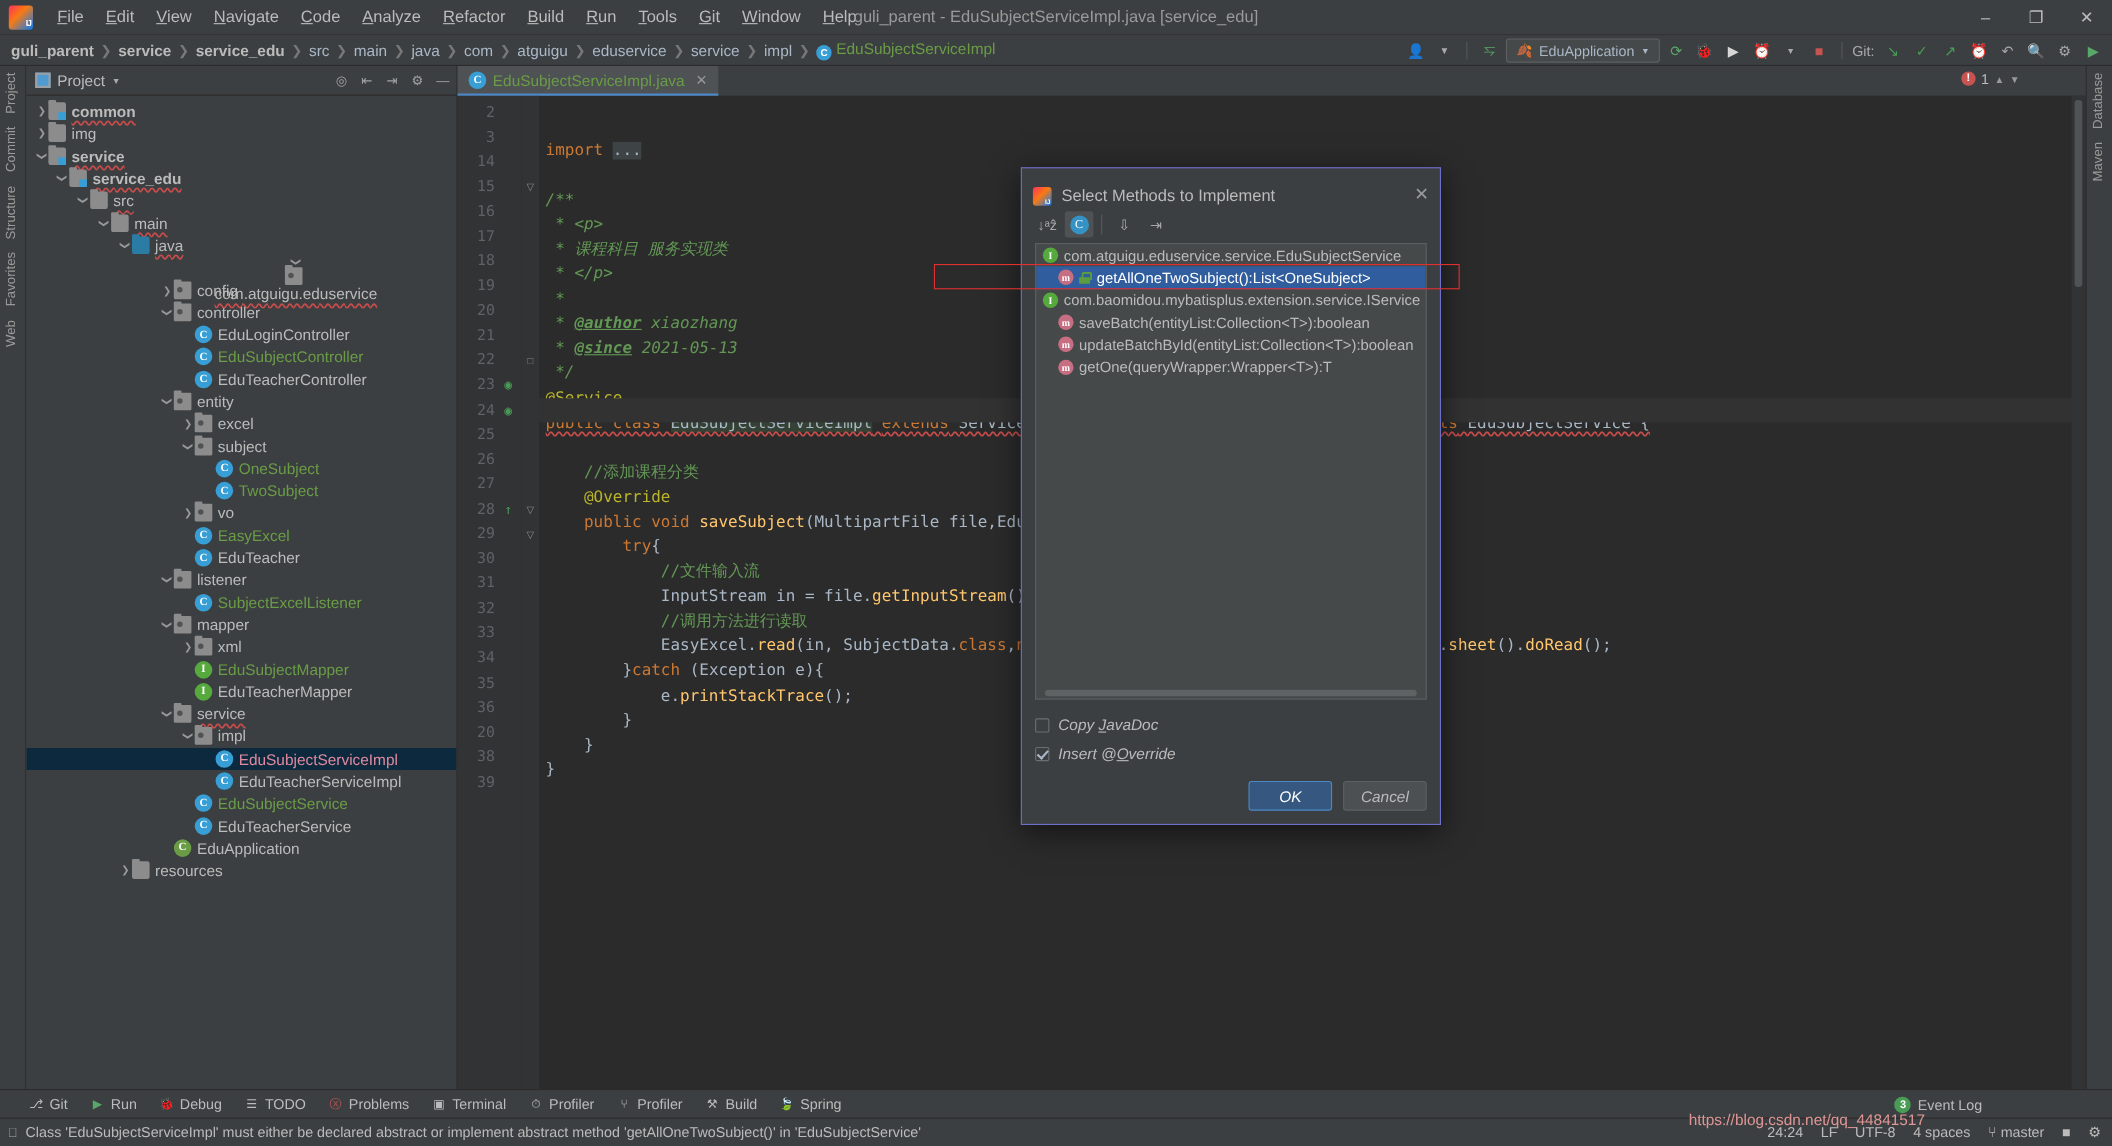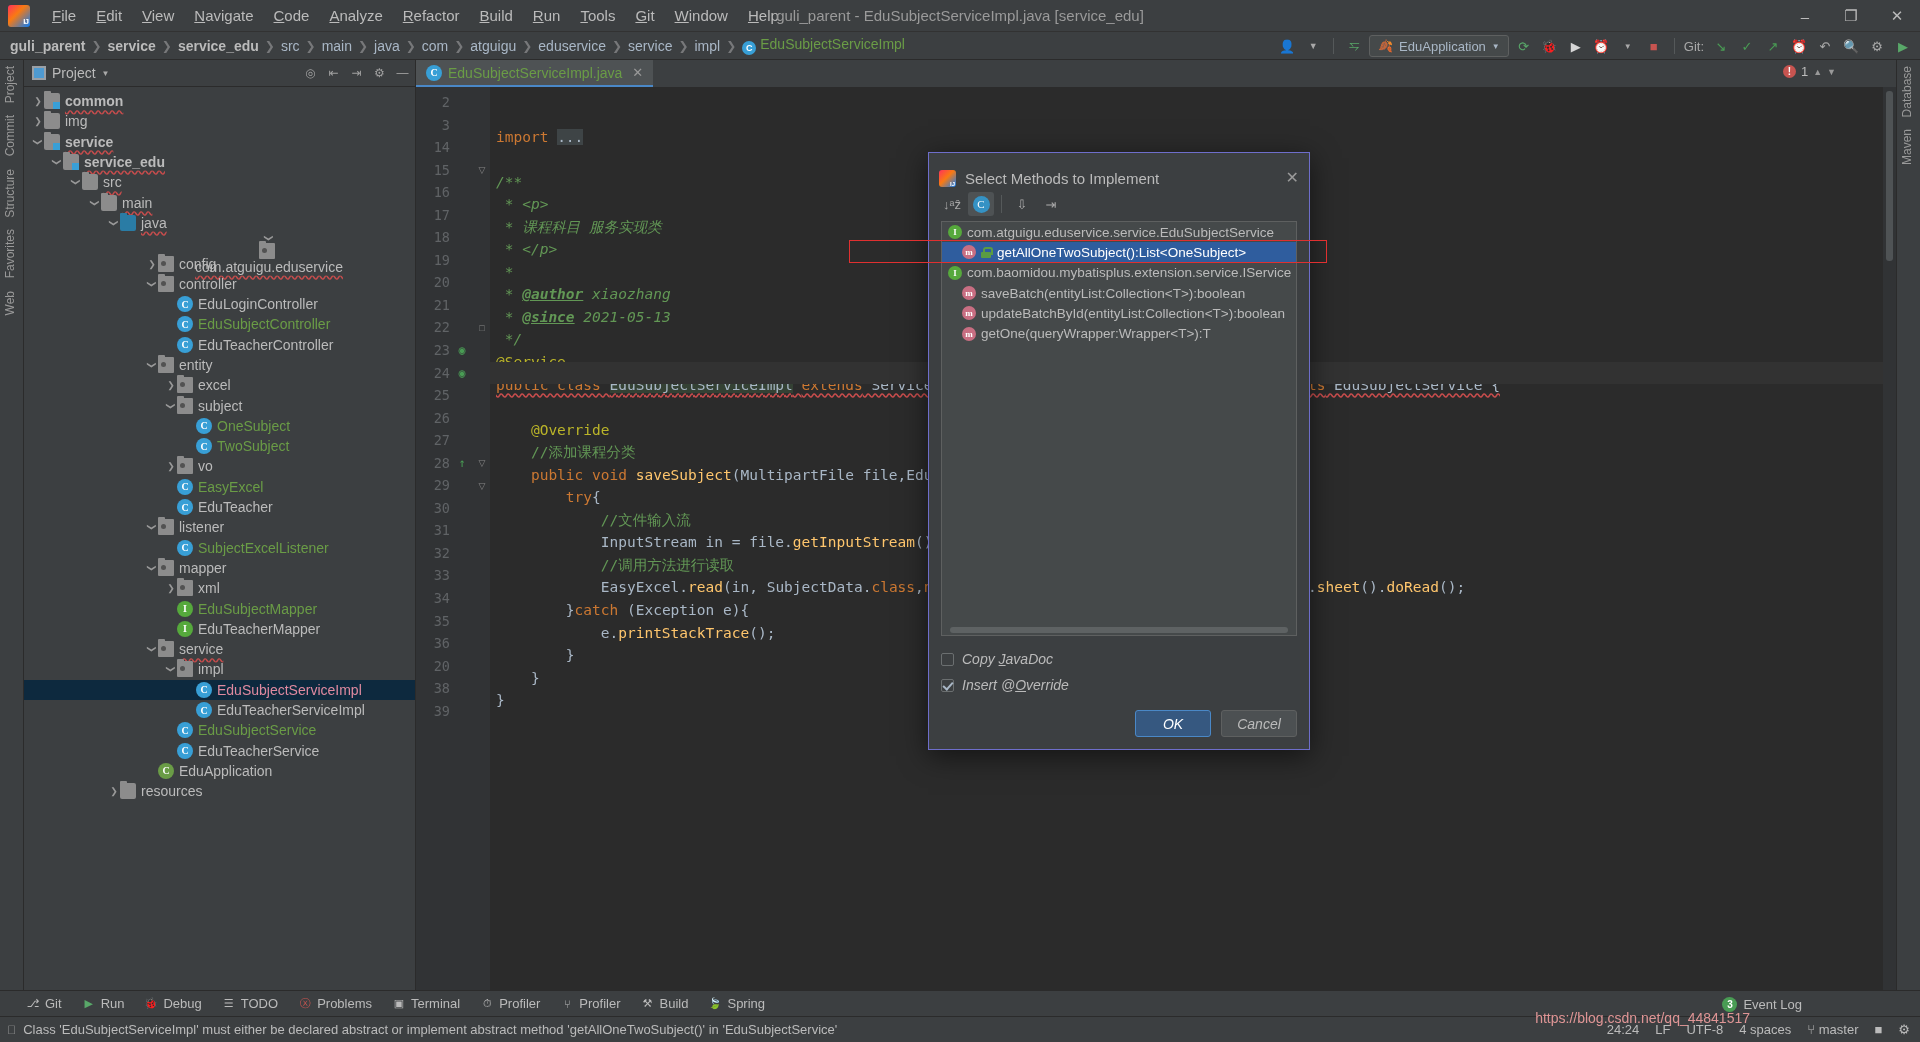--- a/index.html
+++ b/index.html
@@ -614,22 +614,22 @@
           <div class="cline"><span class="cmt"> * &lt;p&gt;</span></div>
           <div class="cline"><span class="cmt"> * 课程科目 服务实现类</span></div>
           <div class="cline"><span class="cmt"> * &lt;/p&gt;</span></div>
           <div class="cline"><span class="cmt"> *</span></div>
           <div class="cline"><span class="cmt"> * </span><span class="cmt" style="text-decoration:underline;font-weight:bold;">@author</span><span class="cmt"> xiaozhang</span></div>
           <div class="cline"><span class="cmt"> * </span><span class="cmt" style="text-decoration:underline;font-weight:bold;">@since</span><span class="cmt"> 2021-05-13</span></div>
           <div class="cline"><span class="cmt"> */</span></div>
           <div class="cline"><span class="ann">@Service</span></div>
           <div class="cline"><span class="squig-red"><span class="kw">public class</span> <span class="hl-box">EduSubjectServiceImpl</span> <span class="kw">extends</span> ServiceImpl&lt;EduSubjectMapper, EduSubject&gt; <span class="kw">implements</span> EduSubjectService {</span></div>
           <div class="cline"></div>
+          <div class="cline"><span class="cmt2" style="font-style:normal;">    //添加课程分类</span></div>
           <div class="cline"><span class="ann">    @Override</span></div>
-          <div class="cline"><span class="cmt2" style="font-style:normal;">    //添加课程分类</span></div>
           <div class="cline">    <span class="kw">public void</span> <span class="fn">saveSubject</span>(MultipartFile file,EduSubjectService eduSubjectService) {</div>
           <div class="cline">        <span class="kw">try</span>{</div>
           <div class="cline"><span class="cmt2" style="font-style:normal;">            //文件输入流</span></div>
           <div class="cline">            <span class="typ">InputStream</span> in = file.<span class="fn">getInputStream</span>();</div>
           <div class="cline"><span class="cmt2" style="font-style:normal;">            //调用方法进行读取</span></div>
           <div class="cline">            <span class="typ">EasyExcel</span>.<span class="fn">read</span>(in, <span class="typ">SubjectData</span>.<span class="kw">class</span>,<span class="kw">new</span> <span class="typ">SubjectExcelListener</span>(eduSubjectService)).<span class="fn">sheet</span>().<span class="fn">doRead</span>();</div>
           <div class="cline">        }<span class="kw">catch</span> (<span class="typ">Exception</span> e){</div>
           <div class="cline">            e.<span class="fn">printStackTrace</span>();</div>
           <div class="cline">        }</div>
           <div class="cline">    }</div>

